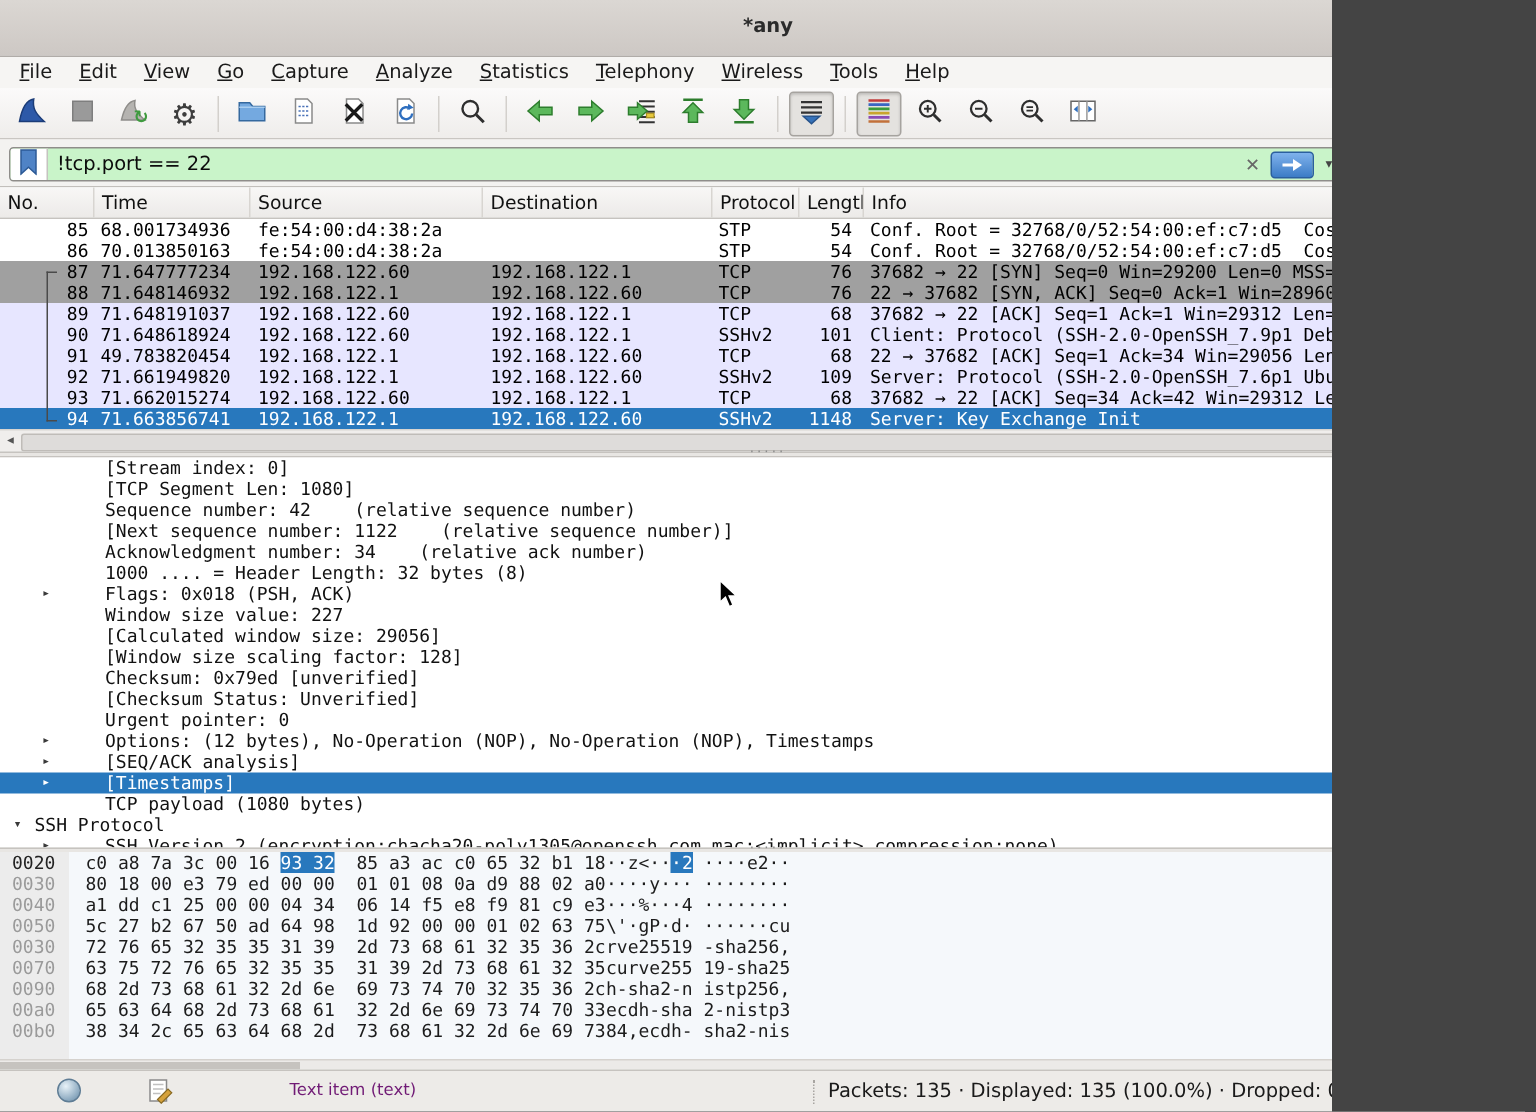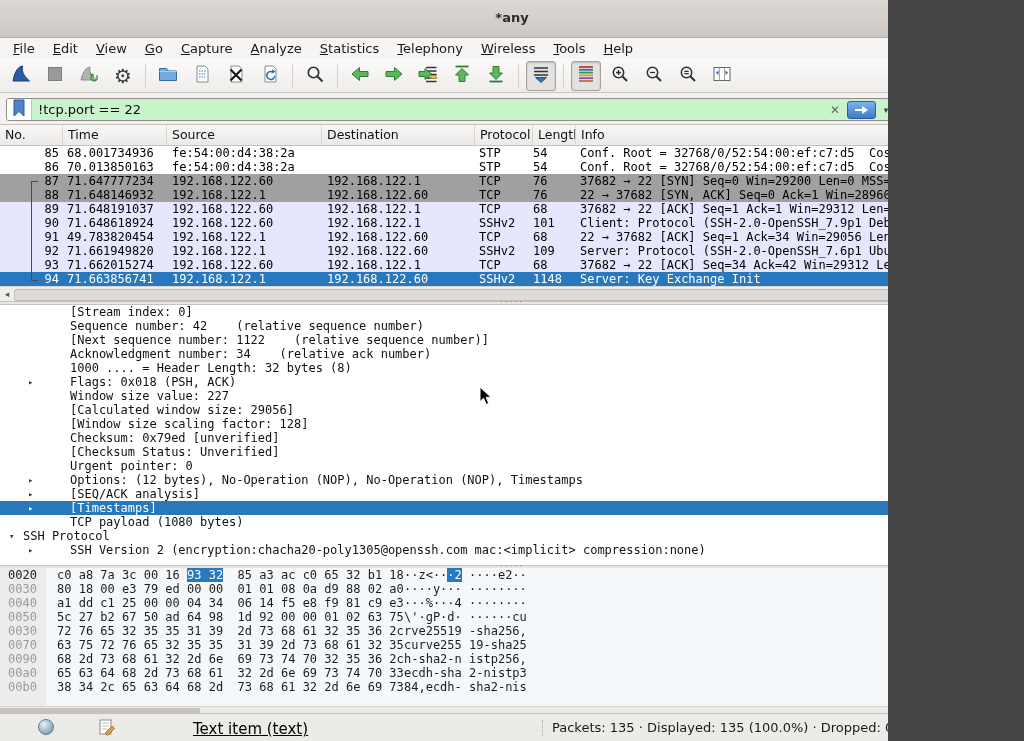--- a/index.html
+++ b/index.html
@@ -58,21 +58,21 @@
   .ph6{left:576px;width:391px}
   .prows{position:absolute;left:0;top:21px;width:967px;height:140px;overflow:hidden;}
   .prow{position:relative;height:14px;font-size:12px;white-space:pre;
     font-family:"DejaVu Sans Mono","Liberation Mono",monospace;}
   .pc{position:absolute;top:0;height:14px;line-height:14px;overflow:hidden;}
   .pc-no{left:0;width:59px;text-align:right;}
   .pc-time{left:67px;width:99px;}
   .pc-src{left:172px;width:149px;}
   .pc-dst{left:327px;width:147px;}
   .pc-proto{left:479px;width:53px;}
-  .pc-len{left:533px;width:35px;text-align:left;}
+  .pc-len{left:533px;width:35px;text-align:right;}
   .pc-info{left:580px;width:387px;}
   .c-white{background:#fff;color:#000;}
   .c-gray{background:#a0a0a0;color:#000;}
   .c-lavender{background:#e7e6ff;color:#000;}
   .c-selected{background:#2878bd;color:#fff;}
   .bracket{position:absolute;left:31px;top:56px;width:6px;height:98px;
     border-left:1px solid #4a4a4a;border-top:1px solid #4a4a4a;border-bottom:1px solid #4a4a4a;z-index:3;}
 
   
   .minimap{position:absolute;left:967px;top:0;width:40px;height:166px;border-left:1px solid #c9c6c2;
@@ -127,21 +127,21 @@
   .hex-hscroll{position:absolute;left:0;top:706px;width:1024px;height:7px;background:#eceae8;
     border-top:1px solid #d5d2ce;box-sizing:border-box;}
   .hex-hthumb{position:absolute;left:0;top:1px;width:200px;height:5px;background:#c6c3bf;}
 
   
   .statusbar{position:absolute;left:0;top:713px;width:1024px;height:28px;background:#edebe8;
     border-top:1px solid #c6c3bf;box-sizing:border-box;}
   .expert-btn{position:absolute;left:38px;top:5px;width:16px;height:16px;border-radius:50%;
     background:radial-gradient(circle at 35% 30%,#e8f2f8,#8aa8bf 70%,#6d8ba3);border:1px solid #5f7d95;box-sizing:border-box;}
   .comment-btn{position:absolute;left:98px;top:4px;width:18px;height:18px;}
-  .status-help{position:absolute;left:193px;top:6px;font-size:15px;color:#000000;text-decoration:underline;}
+  .status-help{position:absolute;left:193px;top:6px;font-size:11px;color:#701a75;}
   .ssep{position:absolute;top:6px;width:1px;height:16px;border-left:1px dotted #a8a5a1;}
   .ssep1{left:542px}.ssep2{left:917px}
   .status-packets{position:absolute;left:552px;top:6px;font-size:13px;color:#1a1a1a;}
   .status-profile{position:absolute;left:930px;top:6px;font-size:13px;color:#1a1a1a;}
 
   .cursor{position:absolute;left:479px;top:386px;z-index:50;}
 </style>
 </head>
 <body>
 
@@ -364,20 +364,21 @@
     </div>
   </div>
 
   <div class="splitter split1">
       <span>·····</span>
     </div>
 
   <div class="details">
     <div>
         <div class="dline ind2"><span>[Stream index: 0]</span></div>
+        <div class="dline ind2"><span>[TCP Segment Len: 1080]</span></div>
         <div class="dline ind2"><span>Sequence number: 42    (relative sequence number)</span></div>
         <div class="dline ind2"><span>[Next sequence number: 1122    (relative sequence number)]</span></div>
         <div class="dline ind2"><span>Acknowledgment number: 34    (relative ack number)</span></div>
         <div class="dline ind2"><span>1000 .... = Header Length: 32 bytes (8)</span></div>
         <div class="dline ind2"><span class="darrow">▸</span><span>Flags: 0x018 (PSH, ACK)</span></div>
         <div class="dline ind2"><span>Window size value: 227</span></div>
         <div class="dline ind2"><span>[Calculated window size: 29056]</span></div>
         <div class="dline ind2"><span>[Window size scaling factor: 128]</span></div>
         <div class="dline ind2"><span>Checksum: 0x79ed [unverified]</span></div>
         <div class="dline ind2"><span>[Checksum Status: Unverified]</span></div>

